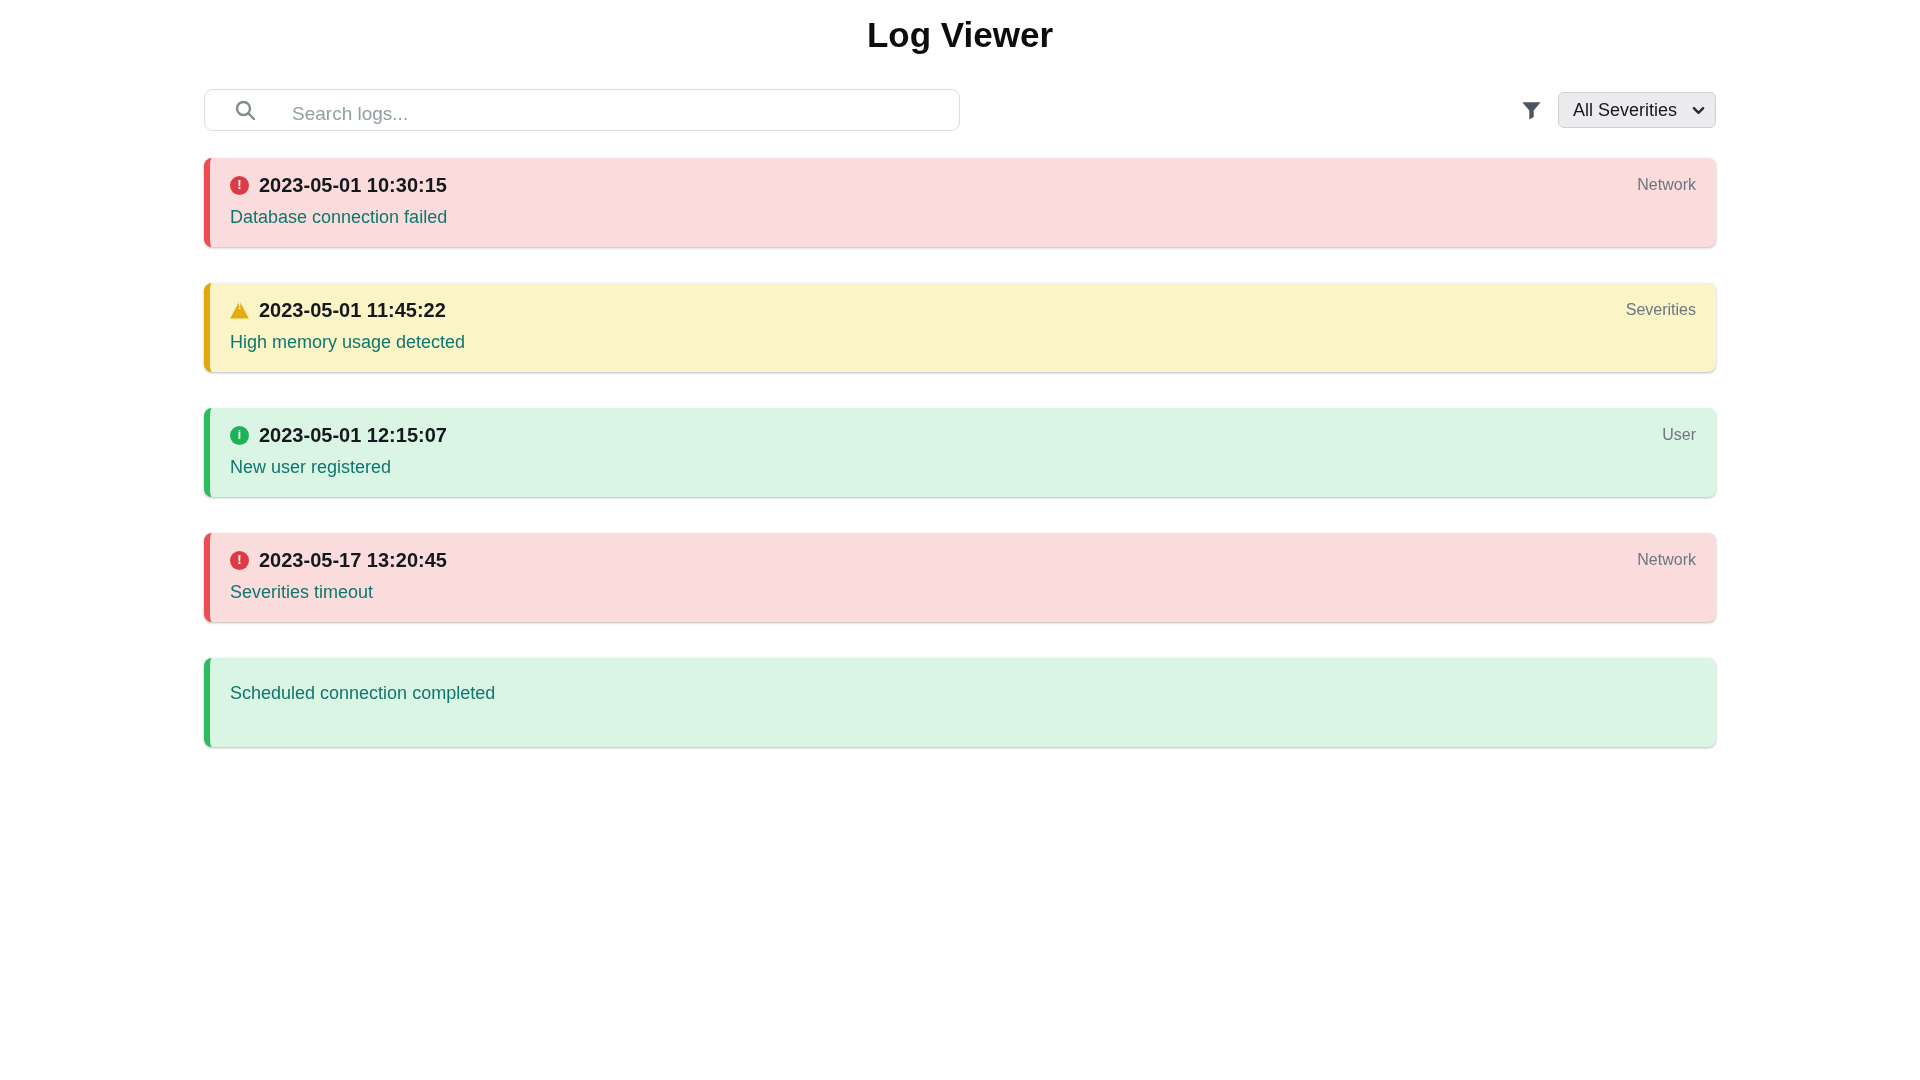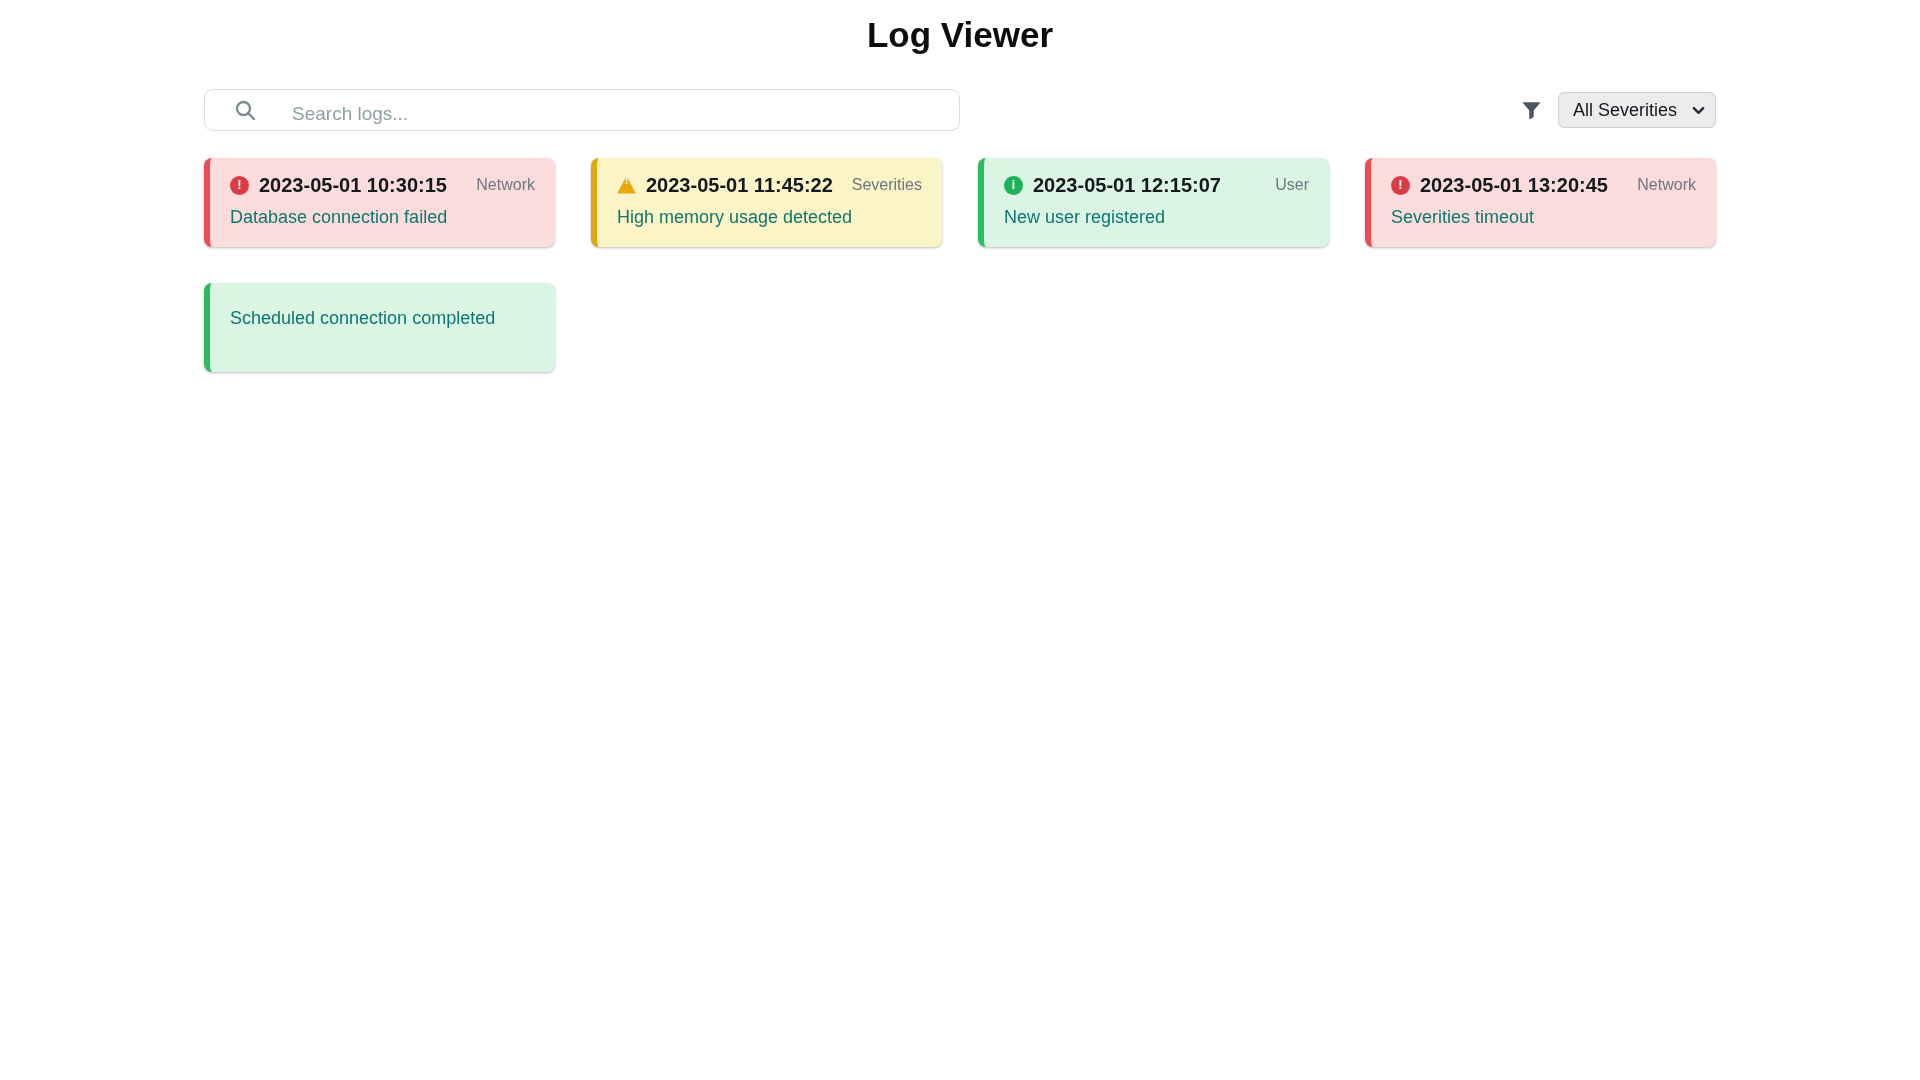--- a/index.html
+++ b/index.html
@@ -77,21 +77,21 @@
     position: absolute;
     right: 11px; top: 50%;
     margin-top: -6px;
     width: 13px; height: 13px;
     pointer-events: none;
   }
   
   .grid {
     margin-top: 27px;
     display: grid;
-    grid-template-columns: repeat(4, 1fr);
+    grid-template-columns: repeat(1, 1fr);
     column-gap: 14px;
     row-gap: 31px;
     gap: 36px;
   }
   .card {
     border-radius: 8px;
     padding: 15px 20px 17px;
     min-height: 89px;
     box-shadow: 0 1px 3px rgba(0,0,0,0.18), 0 1px 2px rgba(0,0,0,0.10);
     cursor: default;
@@ -219,21 +219,21 @@
       <span class="sev-icon"></span>
       <span class="timestamp">2023-05-01 12:15:07</span>
       <span class="source">User</span>
     </div>
     <div class="message">New user registered</div>
   </div>
 
   <div class="card error">
     <div class="card-header">
       <span class="sev-icon"></span>
-      <span class="timestamp">2023-05-01 13:20:45</span>
+      <span class="timestamp">2023-05-17 13:20:45</span>
       <span class="source">Network</span>
     </div>
     <div class="message">Severities timeout</div>
   </div>
 
   <div class="card info">
     <div class="message">Scheduled connection completed</div>
   </div>
 </div>
 

